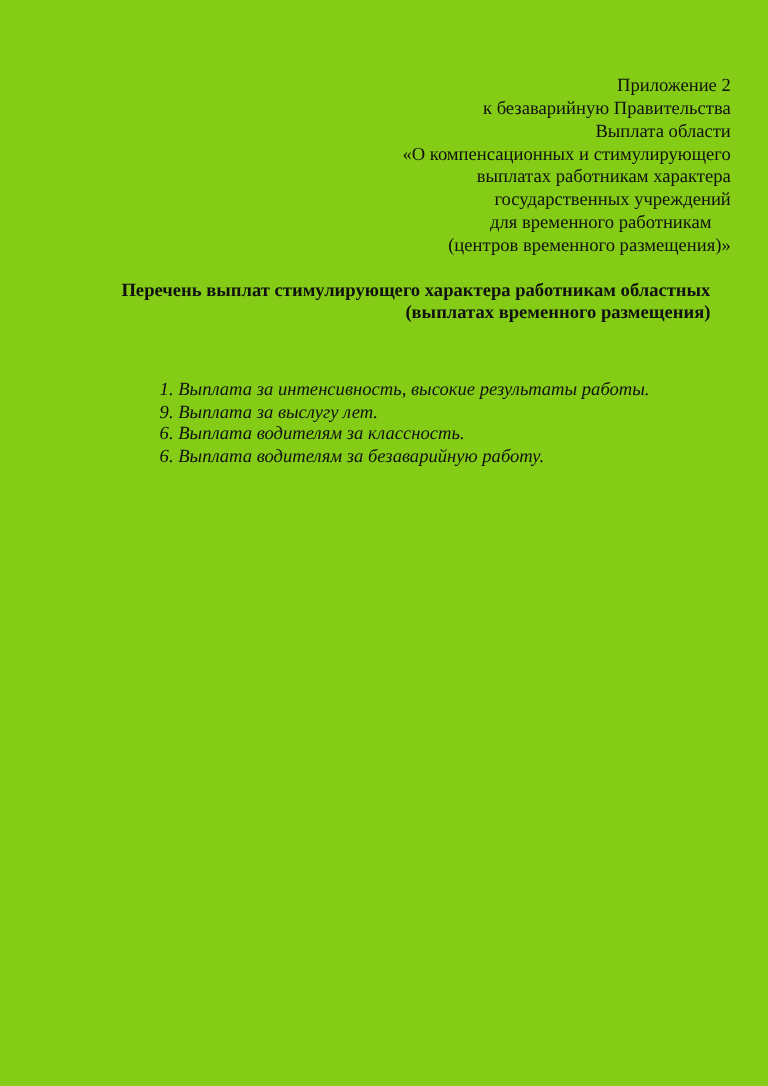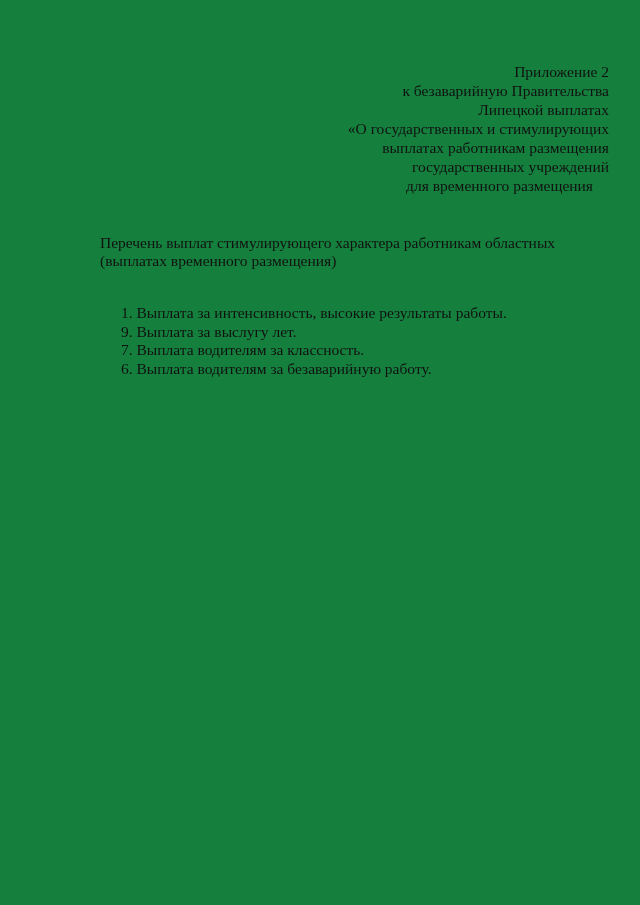--- a/index.html
+++ b/index.html
@@ -14,71 +14,74 @@
       overflow: hidden;
       font-family: "Liberation Serif", "DejaVu Serif", serif;
       color: #111111;
       font-size: 15.5px;
     }
     .page {
       position: absolute;
       left: 0; top: 0;
       width: 640px;
       height: 905px;
-      background: #15803d;
+      background: #84cc16;
     }
     .appendix {
       position: absolute;
       top: 62px;
       right: 31px;
       width: 320px;
       text-align: right;
       line-height: 19px;
     }
     .appendix div { white-space: nowrap; }
     .title {
       position: absolute;
       top: 234px;
       left: 100px;
       width: 492px;
-      text-align: left;
+      text-align: right;
       line-height: 18px;
+      font-weight: bold;
     }
     .title div { white-space: nowrap; }
     .list {
       position: absolute;
       top: 304px;
       left: 121px;
-      margin: 0;
+      margin: 12px;
       padding: 0;
       list-style: none;
       line-height: 18.5px;
+      font-style: italic;
     }
     .list li { white-space: nowrap; }
   </style>
 </head>
 <body>
 
 <div class="page">
 
   <div class="appendix">
     <div>Приложение 2</div>
     <div>к безаварийную Правительства</div>
-    <div>Липецкой выплатах</div>
-    <div>«О государственных и стимулирующих</div>
-    <div style="padding-right:0">выплатах работникам размещения</div>
+    <div>Выплата области</div>
+    <div>«О компенсационных и стимулирующего</div>
+    <div style="padding-right:0">выплатах работникам характера</div>
     <div style="padding-right:0">государственных учреждений</div>
-    <div style="padding-right:16px">для временного размещения</div>
+    <div style="padding-right:16px">для временного работникам</div>
+    <div>(центров временного размещения)»</div>
   </div>
 
   <div class="title">
     <div>Перечень выплат стимулирующего характера работникам областных</div>
     <div>(выплатах временного размещения)</div>
   </div>
 
   <ul class="list">
     <li>1. Выплата за интенсивность, высокие результаты работы.</li>
     <li>9. Выплата за выслугу лет.</li>
-    <li>7. Выплата водителям за классность.</li>
+    <li>6. Выплата водителям за классность.</li>
     <li>6. Выплата водителям за безаварийную работу.</li>
   </ul>
 
 </div>
 
 </body></html>

